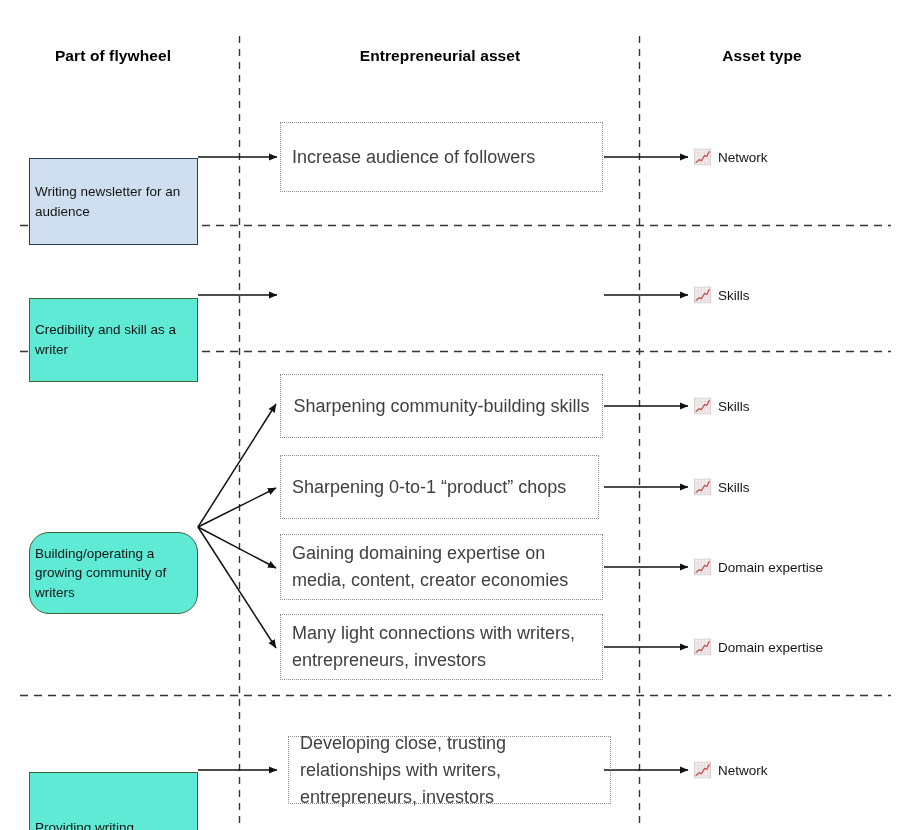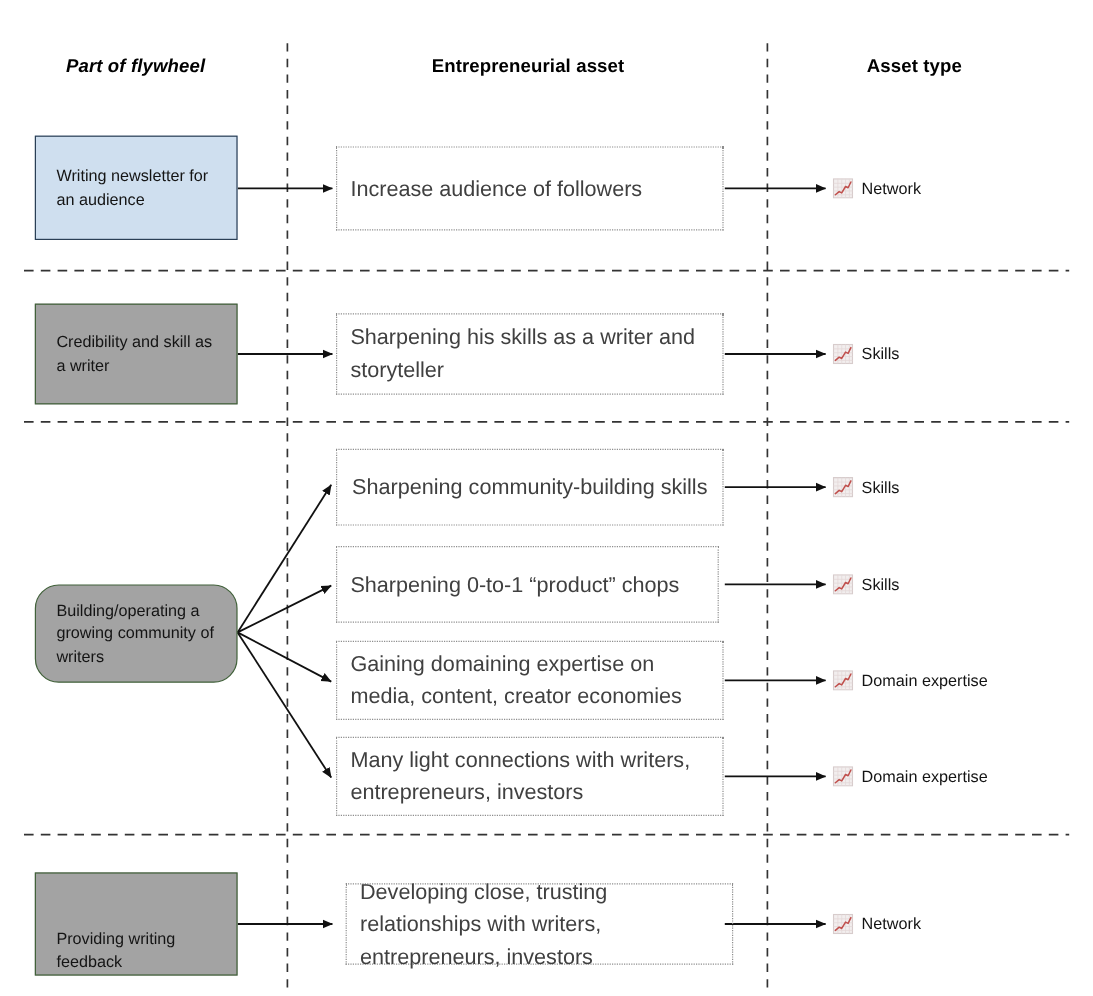--- a/index.html
+++ b/index.html
@@ -44,32 +44,33 @@
     white-space: nowrap;
     transform: translateX(-50%);
   }
 
   
   .fly-box {
     position: absolute;
     box-sizing: border-box;
     display: flex;
     align-items: center;
-    padding: 0 17px;
+    padding: 0 5px;
     font-size: 13.5px;
     line-height: 1.45;
     color: #141414;
     z-index: 2;
+    margin-top: 45px;
   }
   .fly-box.blue {
     background: #cfdfef;
     border: 1.3px solid #2a3f55;
   }
   .fly-box.green {
-    background: #a3a3a3;
+    background: #5eead4;
     border: 1.3px solid #41613a;
   }
   .fly-box .txt { display: block; }
 
   
   .asset-box {
     position: absolute;
     box-sizing: border-box;
     display: flex;
     align-items: center;
@@ -148,21 +149,21 @@
       <line x1="604" y1="567" x2="688" y2="567"></line>
       <line x1="604" y1="647" x2="688" y2="647"></line>
     </g>
 
     <g stroke="#111111" stroke-width="1.5" fill="none" marker-end="url(#ah)">
       <line x1="198" y1="770" x2="277" y2="770"></line>
       <line x1="604" y1="770" x2="688" y2="770"></line>
     </g>
   </svg>
 
-  <div class="col-header" style="left:113px; top:47px;font-style:italic;">Part of flywheel</div>
+  <div class="col-header" style="left:113px; top:47px;">Part of flywheel</div>
   <div class="col-header" style="left:440px; top:47px;">Entrepreneurial asset</div>
   <div class="col-header" style="left:762px; top:47px;">Asset type</div>
 
   <div class="fly-box blue" style="left:29px; top:113px; width:169px; height:87px;">
     <span class="txt">Writing newsletter for an audience</span>
   </div>
 
   <div class="asset-box" style="left:280px; top:122px; width:323px; height:70px;">
     <span>Increase audience of followers</span>
   </div>
@@ -182,23 +183,20 @@
       </g>
       <polyline points="2,13 5,10.5 7,11.5 10,6.5 12,7.5 14.2,3" fill="none" stroke="#c0504d" stroke-width="1.2" stroke-linejoin="round" stroke-linecap="round"></polyline>
     </svg>
     <span class="label">Network</span>
   </div>
 
   <div class="fly-box green" style="left:29px; top:253px; width:169px; height:84px;">
     <span class="txt">Credibility and skill as a writer</span>
   </div>
 
-  <div class="asset-box" style="left:280px; top:261px; width:323px; height:68px;">
-    <span>Sharpening his skills as a writer and storyteller</span>
-  </div>
 
   <div class="type-item" style="left:694px; top:295px;">
     <svg class="chart-icon" viewBox="0 0 16 16">
       <rect x="0.5" y="0.5" width="15" height="15" fill="#f2eeee" stroke="#d7cccc" stroke-width="1"></rect>
       <g stroke="#e3d7d7" stroke-width="0.6">
         <line x1="0.5" y1="4" x2="15.5" y2="4"></line>
         <line x1="0.5" y1="7" x2="15.5" y2="7"></line>
         <line x1="0.5" y1="10" x2="15.5" y2="10"></line>
         <line x1="0.5" y1="13" x2="15.5" y2="13"></line>
         <line x1="4" y1="0.5" x2="4" y2="15.5"></line>

